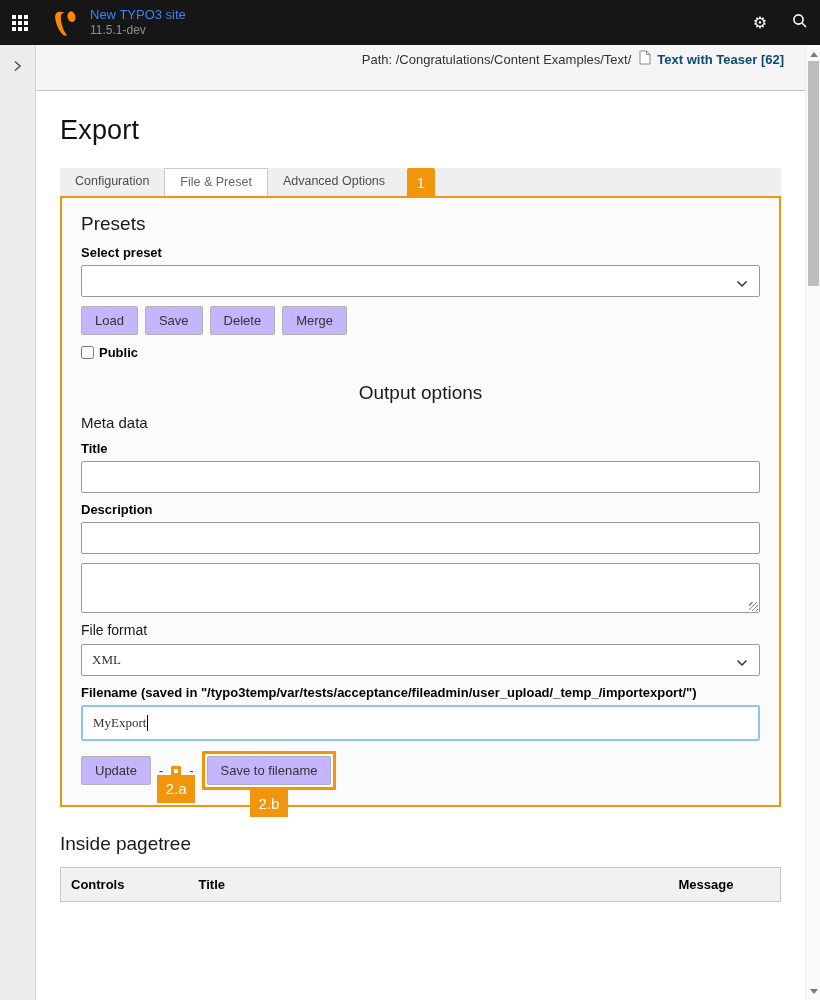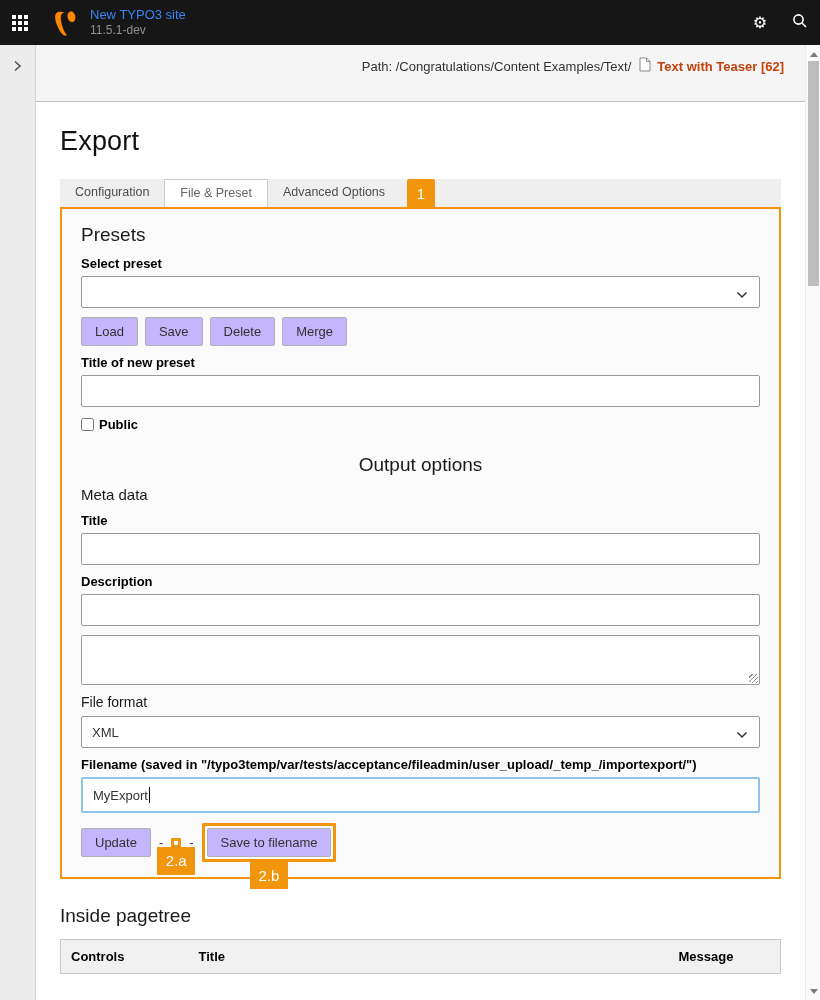--- a/index.html
+++ b/index.html
@@ -25,23 +25,23 @@
   .gear-glyph{color:#fff;font-size:16px;font-family:"DejaVu Sans",sans-serif;line-height:1;}
 
   
   .shell{display:flex;height:955px;}
   .sidebar{width:36px;background:#ececec;border-right:1px solid #d3d3d3;padding-top:8px;display:flex;justify-content:center;align-items:flex-start;}
   .sb-toggle{width:28px;height:28px;background:transparent;border:none;cursor:pointer;display:flex;align-items:center;justify-content:center;}
   .main{flex:1;position:relative;background:#fff;overflow:hidden;}
   .main-inner{width:calc(100% - 15px);height:100%;overflow:hidden;}
 
   
-  .docheader{height:57px;background:#f5f5f5;border-bottom:1px solid #c3c3c3;padding:12px 21px 0 20px;}
+  .docheader{height:46px;background:#f5f5f5;border-bottom:1px solid #c3c3c3;padding:5px 21px 0 20px;}
   .path-line{display:flex;justify-content:flex-end;align-items:center;font-size:13px;color:#333;gap:4px;}
-  .path-line strong{color:#c2410c;}
+  .path-line strong{color:#0c4a6e;}
   .page-icon-svg{margin:0 2px 0 4px;}
 
   
   .content{padding:24px 24px 0 24px;}
   h1{font-size:27px;font-weight:300;color:#111;margin-bottom:22px;letter-spacing:.2px;}
   h2{font-size:19px;font-weight:400;color:#1a1a1a;}
   h3{font-size:15px;font-weight:400;color:#1a1a1a;margin:0 0 10px 0;}
 
   
   .tabbar{display:flex;background:#efefef;height:28px;position:relative;align-items:stretch;}
@@ -49,21 +49,21 @@
   .tab.active{background:#fff;border:1px solid #ccc;border-bottom:none;color:#666;}
   .tab-badge{position:absolute;left:347px;top:0;width:28px;height:28px;background:var(--annotation-orange,#f0950c);color:#fff;font-size:15px;display:flex;align-items:center;justify-content:center;border-radius:2px 2px 0 0;}
 
   
   .panel{border:2px solid var(--annotation-orange,#f0950c);background:#fbfbfb;padding:15px 19px 15px 19px;}
   .form-group{margin-bottom:9px;}
   .form-group > label{display:block;font-size:13px;font-weight:bold;color:#000;margin-bottom:5px;line-height:15px;}
   .form-group > label.plain{font-weight:normal;font-size:14px;line-height:17px;color:#1a1a1a;}
   .panel h2{margin-bottom:10px;}
   .panel h2.mt{margin-top:22px;text-align:center;}
-  .input,.select,.fake-input{width:100%;height:32px;background:#fff;border:1px solid #999;border-radius:2px;font-size:13px;color:#333;padding:0 10px;font-family:Liberation Sans, sans-serif;}
+  .input,.select,.fake-input{width:100%;height:32px;background:#fff;border:1px solid #999;border-radius:2px;font-size:13px;color:#333;padding:0 10px;font-family:Liberation Serif, serif;}
   .select{position:relative;display:flex;align-items:center;cursor:pointer;}
   .select .chev{position:absolute;right:11px;top:10px;}
   .textarea{width:100%;height:50px;background:#fff;border:1px solid #999;border-radius:2px;position:relative;}
   .resize-handle{position:absolute;right:1px;bottom:1px;width:9px;height:9px;
     background:repeating-linear-gradient(135deg,transparent,transparent 2px,#8a8a8a 2px,#8a8a8a 3px);cursor:nwse-resize;}
   .fake-input.focused{border:2px solid var(--focus-blue,#8ec6ea);height:36px;display:flex;align-items:center;}
   .caret{display:inline-block;width:1px;height:16px;background:#000;margin-left:1px;vertical-align:middle;}
   .btn-row{display:flex;gap:7px;margin-bottom:9px;}
   .btn{background:#c4b5fd;border:1px solid #b1b1b1;border-radius:2px;font-size:13px;color:#333;padding:6px 13px;cursor:pointer;font-family:inherit;white-space:nowrap;}
   .check-row{display:flex;align-items:center;gap:5px;margin:2px 0 0 0;height:16px;}
@@ -183,24 +183,20 @@
             </div>
           </div>
 
           <div class="btn-row">
             <button class="btn">Load</button>
             <button class="btn">Save</button>
             <button class="btn">Delete</button>
             <button class="btn">Merge</button>
           </div>
 
-          <div class="form-group">
-            <label>Title of new preset</label>
-            <input class="input" value="" style="">
-          </div>
 
           <div class="check-row">
             <input type="checkbox" style="">
             <label>Public</label>
           </div>
 
           <h2 class="mt">Output options</h2>
           <h3>Meta data</h3>
 
           <div class="form-group">

